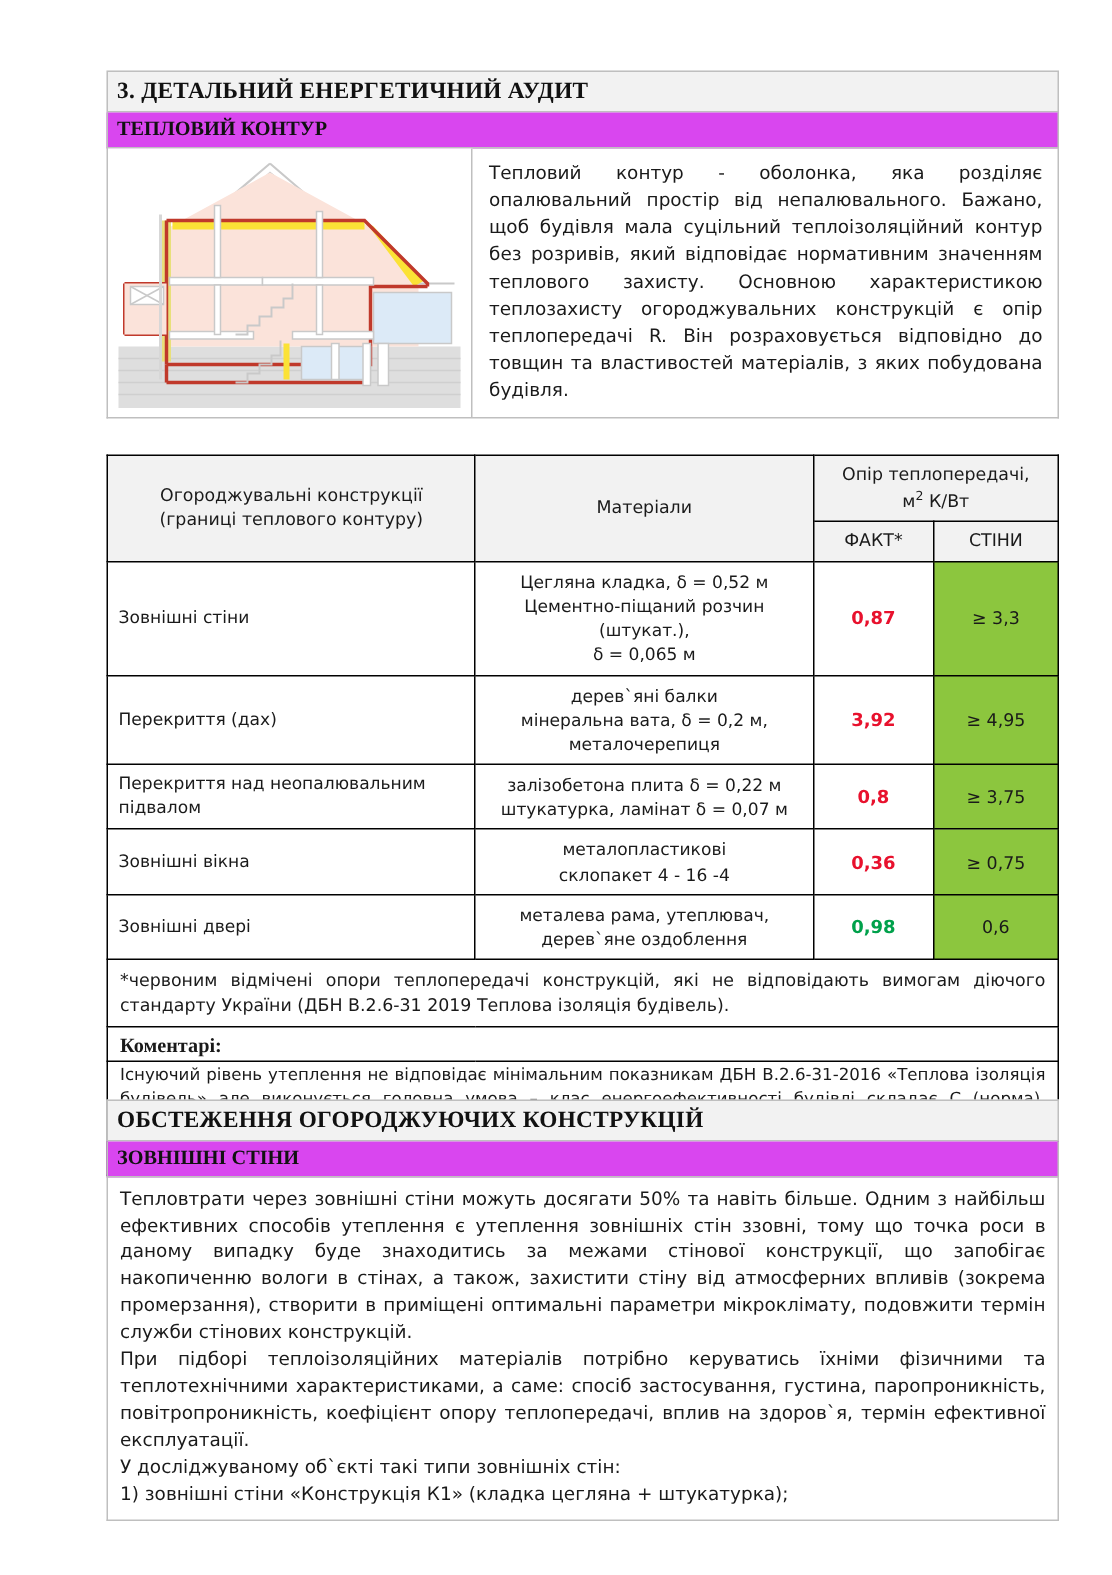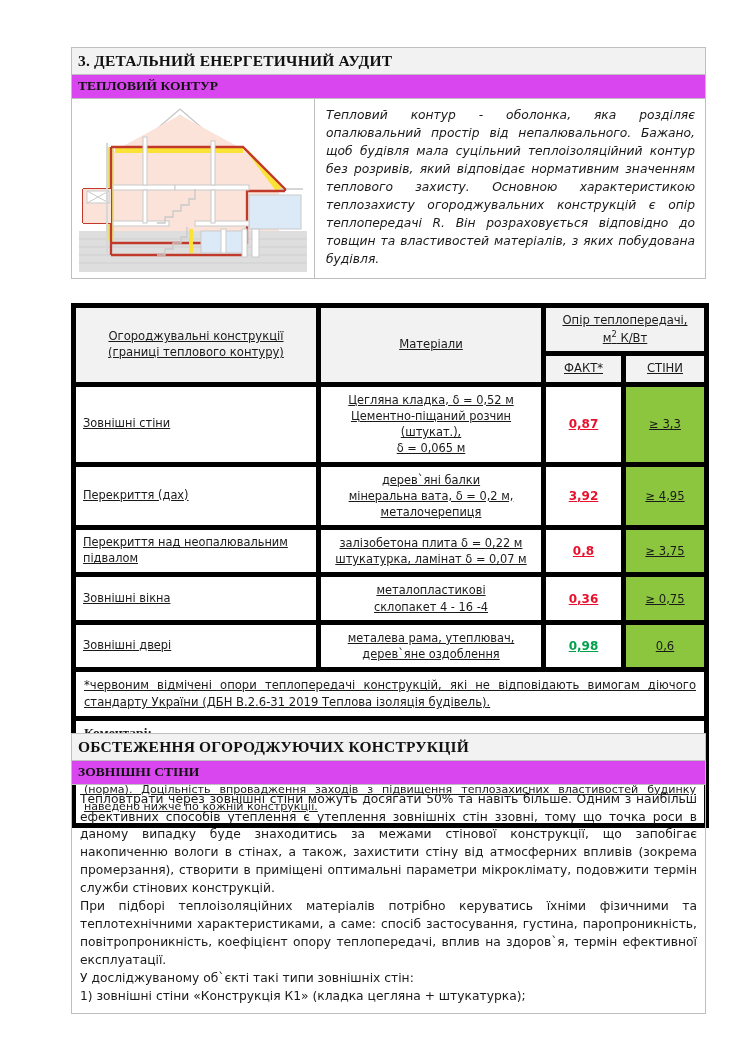--- a/index.html
+++ b/index.html
@@ -50,22 +50,21 @@
     font-weight: bold;
     font-size: 13.5px;
     padding: 3px 6px 4px 6px;
     line-height: 1.15;
     color: #111;
   }
   .tk-body {
     display: flex;
     border: 1px solid #bfbfbf;
     border-top: none;
-    align-items: flex-start;
-    font-style: italic;
+    align-items: center;
   }
   .tk-img-cell {
     width: 243px;
     border-right: 1px solid #bfbfbf;
     padding: 4px 4px 4px 5px;
     box-sizing: border-box;
     background: #fff;
   }
   .tk-text-cell {
     flex: 1;
@@ -94,23 +93,22 @@
     top: 303px;
     width: 635px;
   }
   table.envelope {
     border-collapse: collapse;
     width: 635px;
     table-layout: fixed;
     font-size: 11.4px;
   }
   table.envelope th, table.envelope td {
-    border: 5px solid #000000;
+    border: 1px solid #000000;
     vertical-align: middle;
-    text-decoration: underline;
   }
   table.envelope thead th {
     background: #f2f2f2;
     font-weight: normal;
     text-align: center;
     padding: 5px 4px;
     line-height: 1.35;
     font-size: 11.6px;
   }
   .c-name  { width: 245px; }

